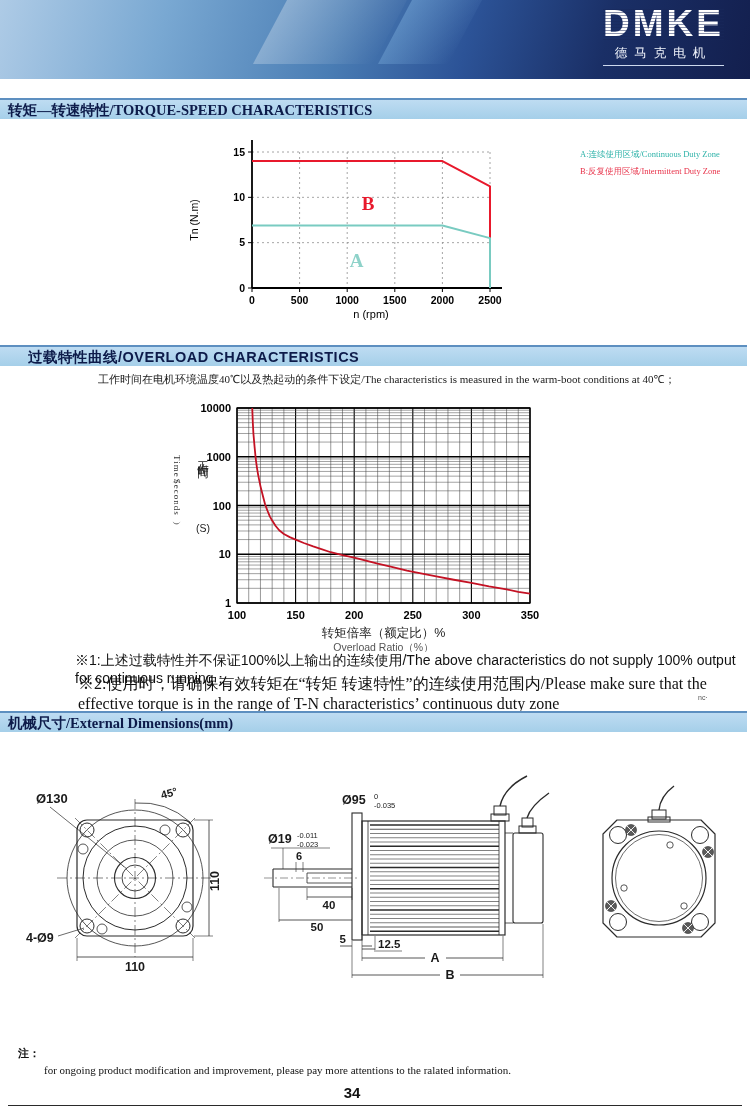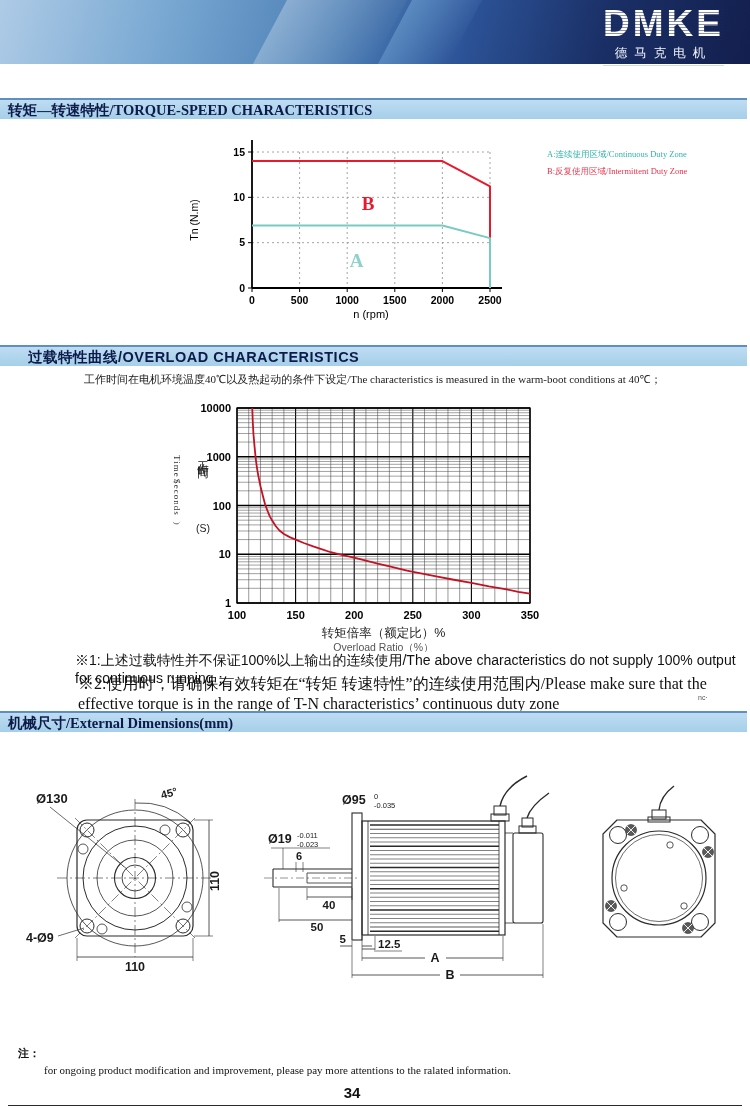--- a/index.html
+++ b/index.html
@@ -1,19 +1,19 @@
 <!DOCTYPE html>
 <html><head>
 <meta charset="utf-8">
 <style>
   html,body{margin:0;padding:0;background:#fff;}
   .page{position:relative;width:750px;height:1117px;background:#fff;overflow:hidden;
         font-family:"Liberation Sans",sans-serif;color:#111;}
   
-  .header{position:absolute;left:0;top:0;width:750px;height:64px;
+  .header{position:absolute;left:0;top:0;width:750px;height:79px;
     background:linear-gradient(105deg,#aecbe6 0%,#79a8d2 22%,#4a7db4 45%,#2c5397 62%,#1a2f66 80%,#131f4e 100%);}
   .header .streak1{position:absolute;left:270px;top:0;width:120px;height:64px;
     background:linear-gradient(105deg,rgba(255,255,255,.30),rgba(255,255,255,0));transform:skewX(-28deg);}
   .header .streak2{position:absolute;left:395px;top:0;width:70px;height:64px;
     background:linear-gradient(105deg,rgba(130,180,225,.45),rgba(50,90,150,0));transform:skewX(-28deg);}
   .logo-block{position:absolute;right:26px;top:5px;text-align:center;}
   .logo-text{position:relative;font-size:37px;font-weight:bold;letter-spacing:3px;color:#fff;line-height:1;
     font-family:"Liberation Sans",sans-serif;}
   .logo-stripes{position:absolute;left:0;top:2px;width:100%;height:34px;
     background:repeating-linear-gradient(180deg,rgba(24,40,90,0) 0 2px,rgba(24,40,90,.50) 2px 3px);}
@@ -21,23 +21,23 @@
     border-bottom:1px solid #cdd9ee;white-space:nowrap;}
   
   .section-bar{position:absolute;left:0;width:747px;height:21px;
     background:linear-gradient(180deg,#bedcf2,#a5cfe9);
     border-top:2px solid #5d8fc0;color:#0d1b4a;font-weight:bold;font-size:14.5px;line-height:21px;
     padding-left:8px;box-sizing:border-box;font-family:"Liberation Serif",serif;}
   .bar-sans{font-family:"Liberation Sans",sans-serif;letter-spacing:.5px;}
   
   .tn-svg{position:absolute;left:185px;top:126px;}
   .ov-svg{position:absolute;left:160px;top:392px;}
-  .legend{position:absolute;left:547px;top:146px;font-size:8.5px;line-height:17px;
+  .legend{position:absolute;left:580px;top:146px;font-size:8.5px;line-height:17px;
     font-family:"Liberation Serif",serif;white-space:nowrap;}
-  .warm-note{position:absolute;left:84px;top:371px;font-size:11px;color:#1a1a1a;
+  .warm-note{position:absolute;left:98px;top:371px;font-size:11px;color:#1a1a1a;
     font-family:"Liberation Serif",serif;}
   .ylab-en{position:absolute;left:170px;top:455px;writing-mode:vertical-rl;font-size:9px;
     color:#333;font-family:"Liberation Serif",serif;letter-spacing:1px;}
   .ylab-cn{position:absolute;left:195px;top:452px;writing-mode:vertical-rl;text-orientation:upright;
     font-size:11.5px;color:#222;letter-spacing:2px;}
   .ylab-s{position:absolute;left:196px;top:522px;font-size:10.5px;color:#222;}
   .note1{position:absolute;left:75px;top:652px;font-size:14px;color:#111;font-family:Liberation Sans, sans-serif;}
   .note2{position:absolute;left:42px;top:674px;font-size:16px;color:#111;font-family:"Liberation Serif",serif;margin-left:36px;}
   .frag{position:absolute;left:698px;top:694px;font-size:7px;color:#555;}
   

